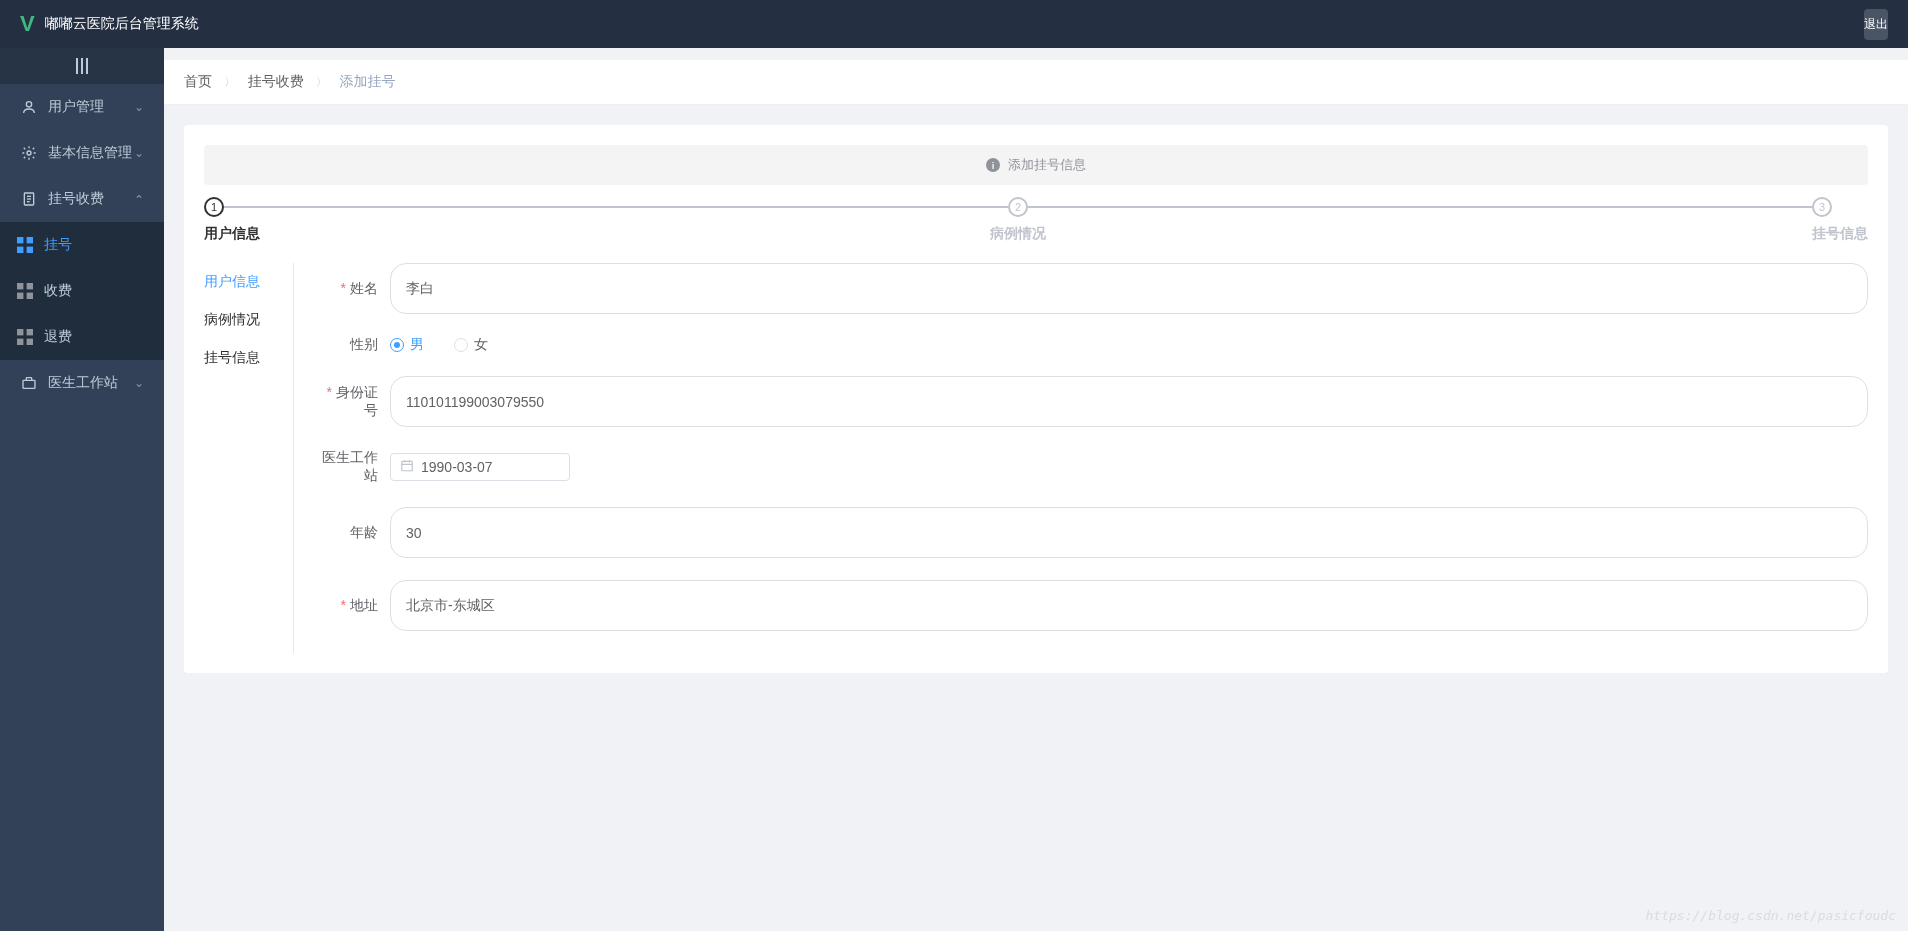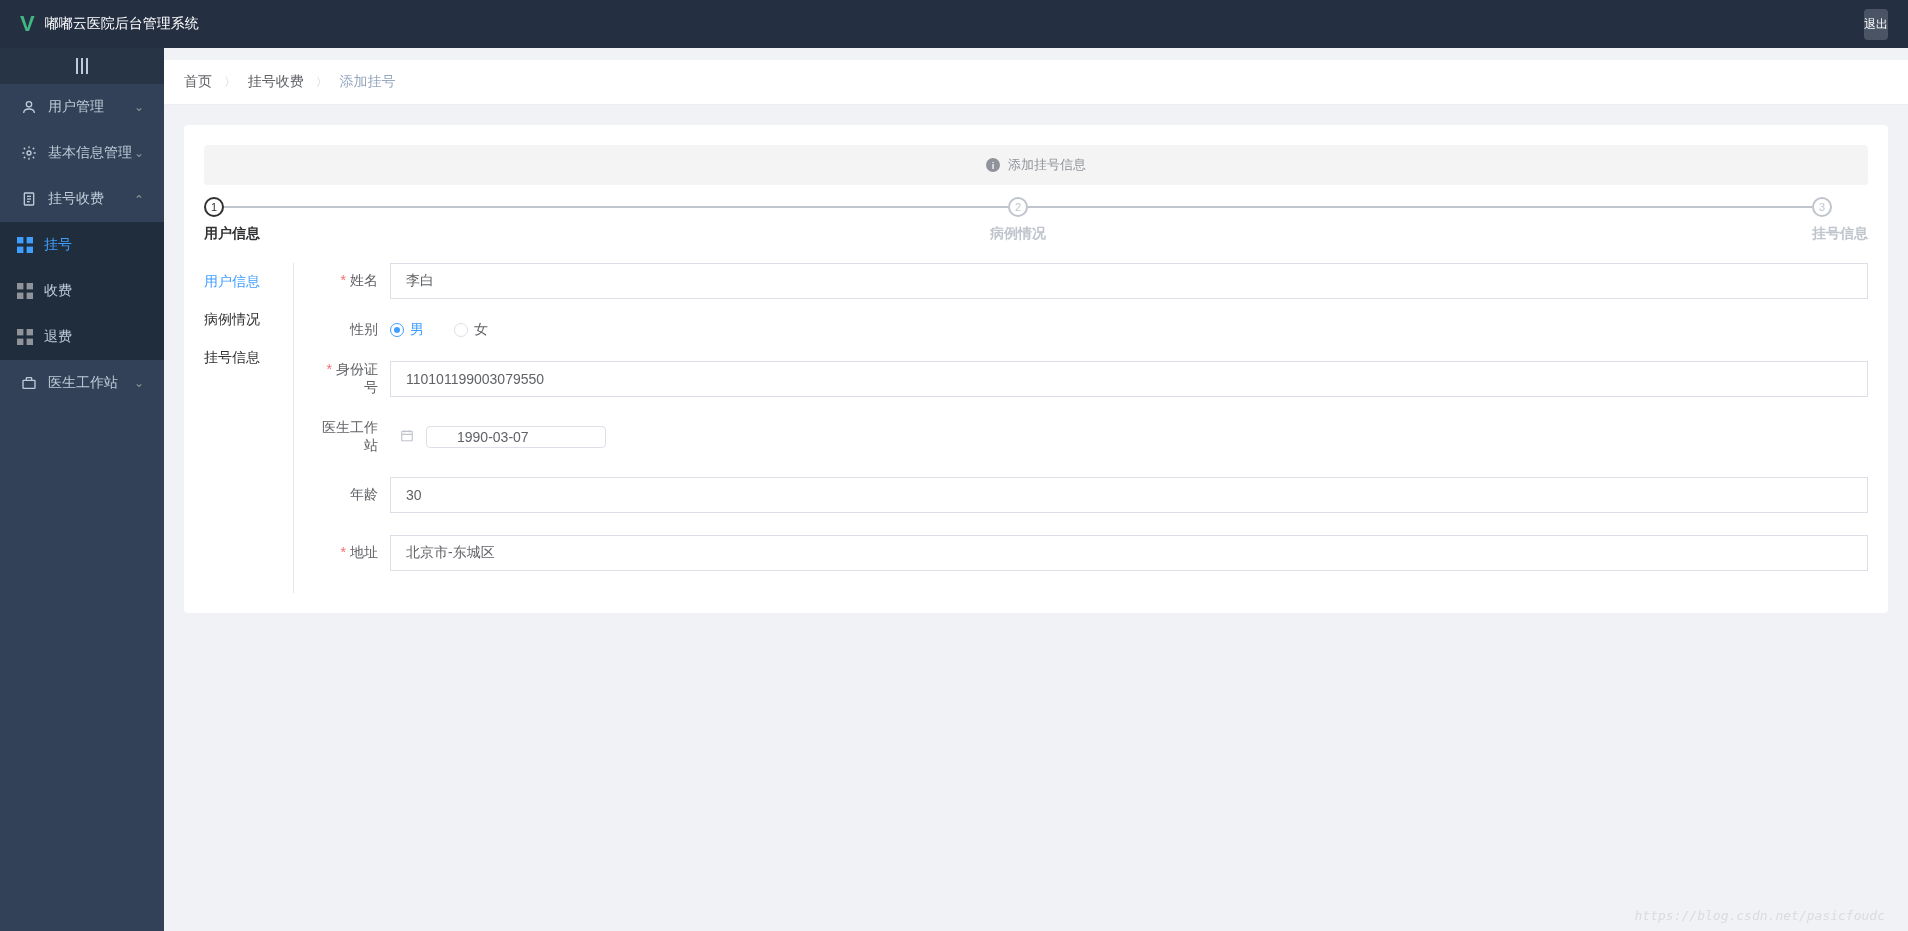--- a/index.html
+++ b/index.html
@@ -53,32 +53,32 @@
 
 .form-wrap { display: flex; }
 .form-tabs { width: 90px; border-right: 1px solid #e4e7ed; }
 .form-tab { padding: 10px 0; text-align: left; cursor: pointer; color: #303133; font-size: 14px; }
 .form-tab.active { color: #409eff; }
 .form-body { flex: 1; padding-left: 20px; }
 .form-row { display: flex; align-items: center; margin-bottom: 22px; }
 .form-label { width: 76px; text-align: right; padding-right: 12px; font-size: 14px; color: #606266; }
 .req::before { content: "*"; color: #f56c6c; margin-right: 4px; }
 .form-control { flex: 1; }
-.input { width: 100%; height: 36px; border: 1px solid #dcdfe6; border-radius: 0; padding: 0 15px; color: #606266; font-size: 14px; outline: none; }
+.input { width: 100%; height: 51px; border: 1px solid #dcdfe6; border-radius: 16px; padding: 0 15px; color: #606266; font-size: 14px; outline: none; }
 .date-input-wrap { position: relative; width: 180px; }
 .date-icon { position: absolute; left: 10px; top: 50%; transform: translateY(-50%); color: #c0c4cc; }
-.date-input { width: 100%; height: 22px; border: 1px solid #dcdfe6; border-radius: 4px; padding: 0 15px 0 30px; color: #606266; font-size: 14px; outline: none; margin-left: 36px; }
+.date-input { width: 100%; height: 28px; border: 1px solid #dcdfe6; border-radius: 4px; padding: 0 15px 0 30px; color: #606266; font-size: 14px; outline: none; }
 .radio-group { display: flex; gap: 30px; align-items: center; }
 .radio-item { display: flex; align-items: center; gap: 6px; cursor: pointer; }
 .radio-circle { width: 14px; height: 14px; border: 1px solid #dcdfe6; border-radius: 50%; display: inline-flex; align-items: center; justify-content: center; }
 .radio-item.checked .radio-circle { border-color: #409eff; }
 .radio-dot { width: 6px; height: 6px; background: #409eff; border-radius: 50%; }
 .radio-item.checked .radio-label-text { color: #409eff; }
 
-.watermark { position: fixed; bottom: 8px; right: 23px; color: rgba(150,150,150,0.25); font-size: 13px; font-family: monospace; font-style: italic; }
+.watermark { position: fixed; bottom: 8px; right: 12px; color: rgba(150,150,150,0.25); font-size: 13px; font-family: monospace; font-style: italic; }
 </style>
 </head>
 <body>
 
 <div class="header">
   <div class="header-left">
     <span class="logo">V</span>
     <span>嘟嘟云医院后台管理系统</span>
   </div>
   <button class="logout-btn">退出</button>

